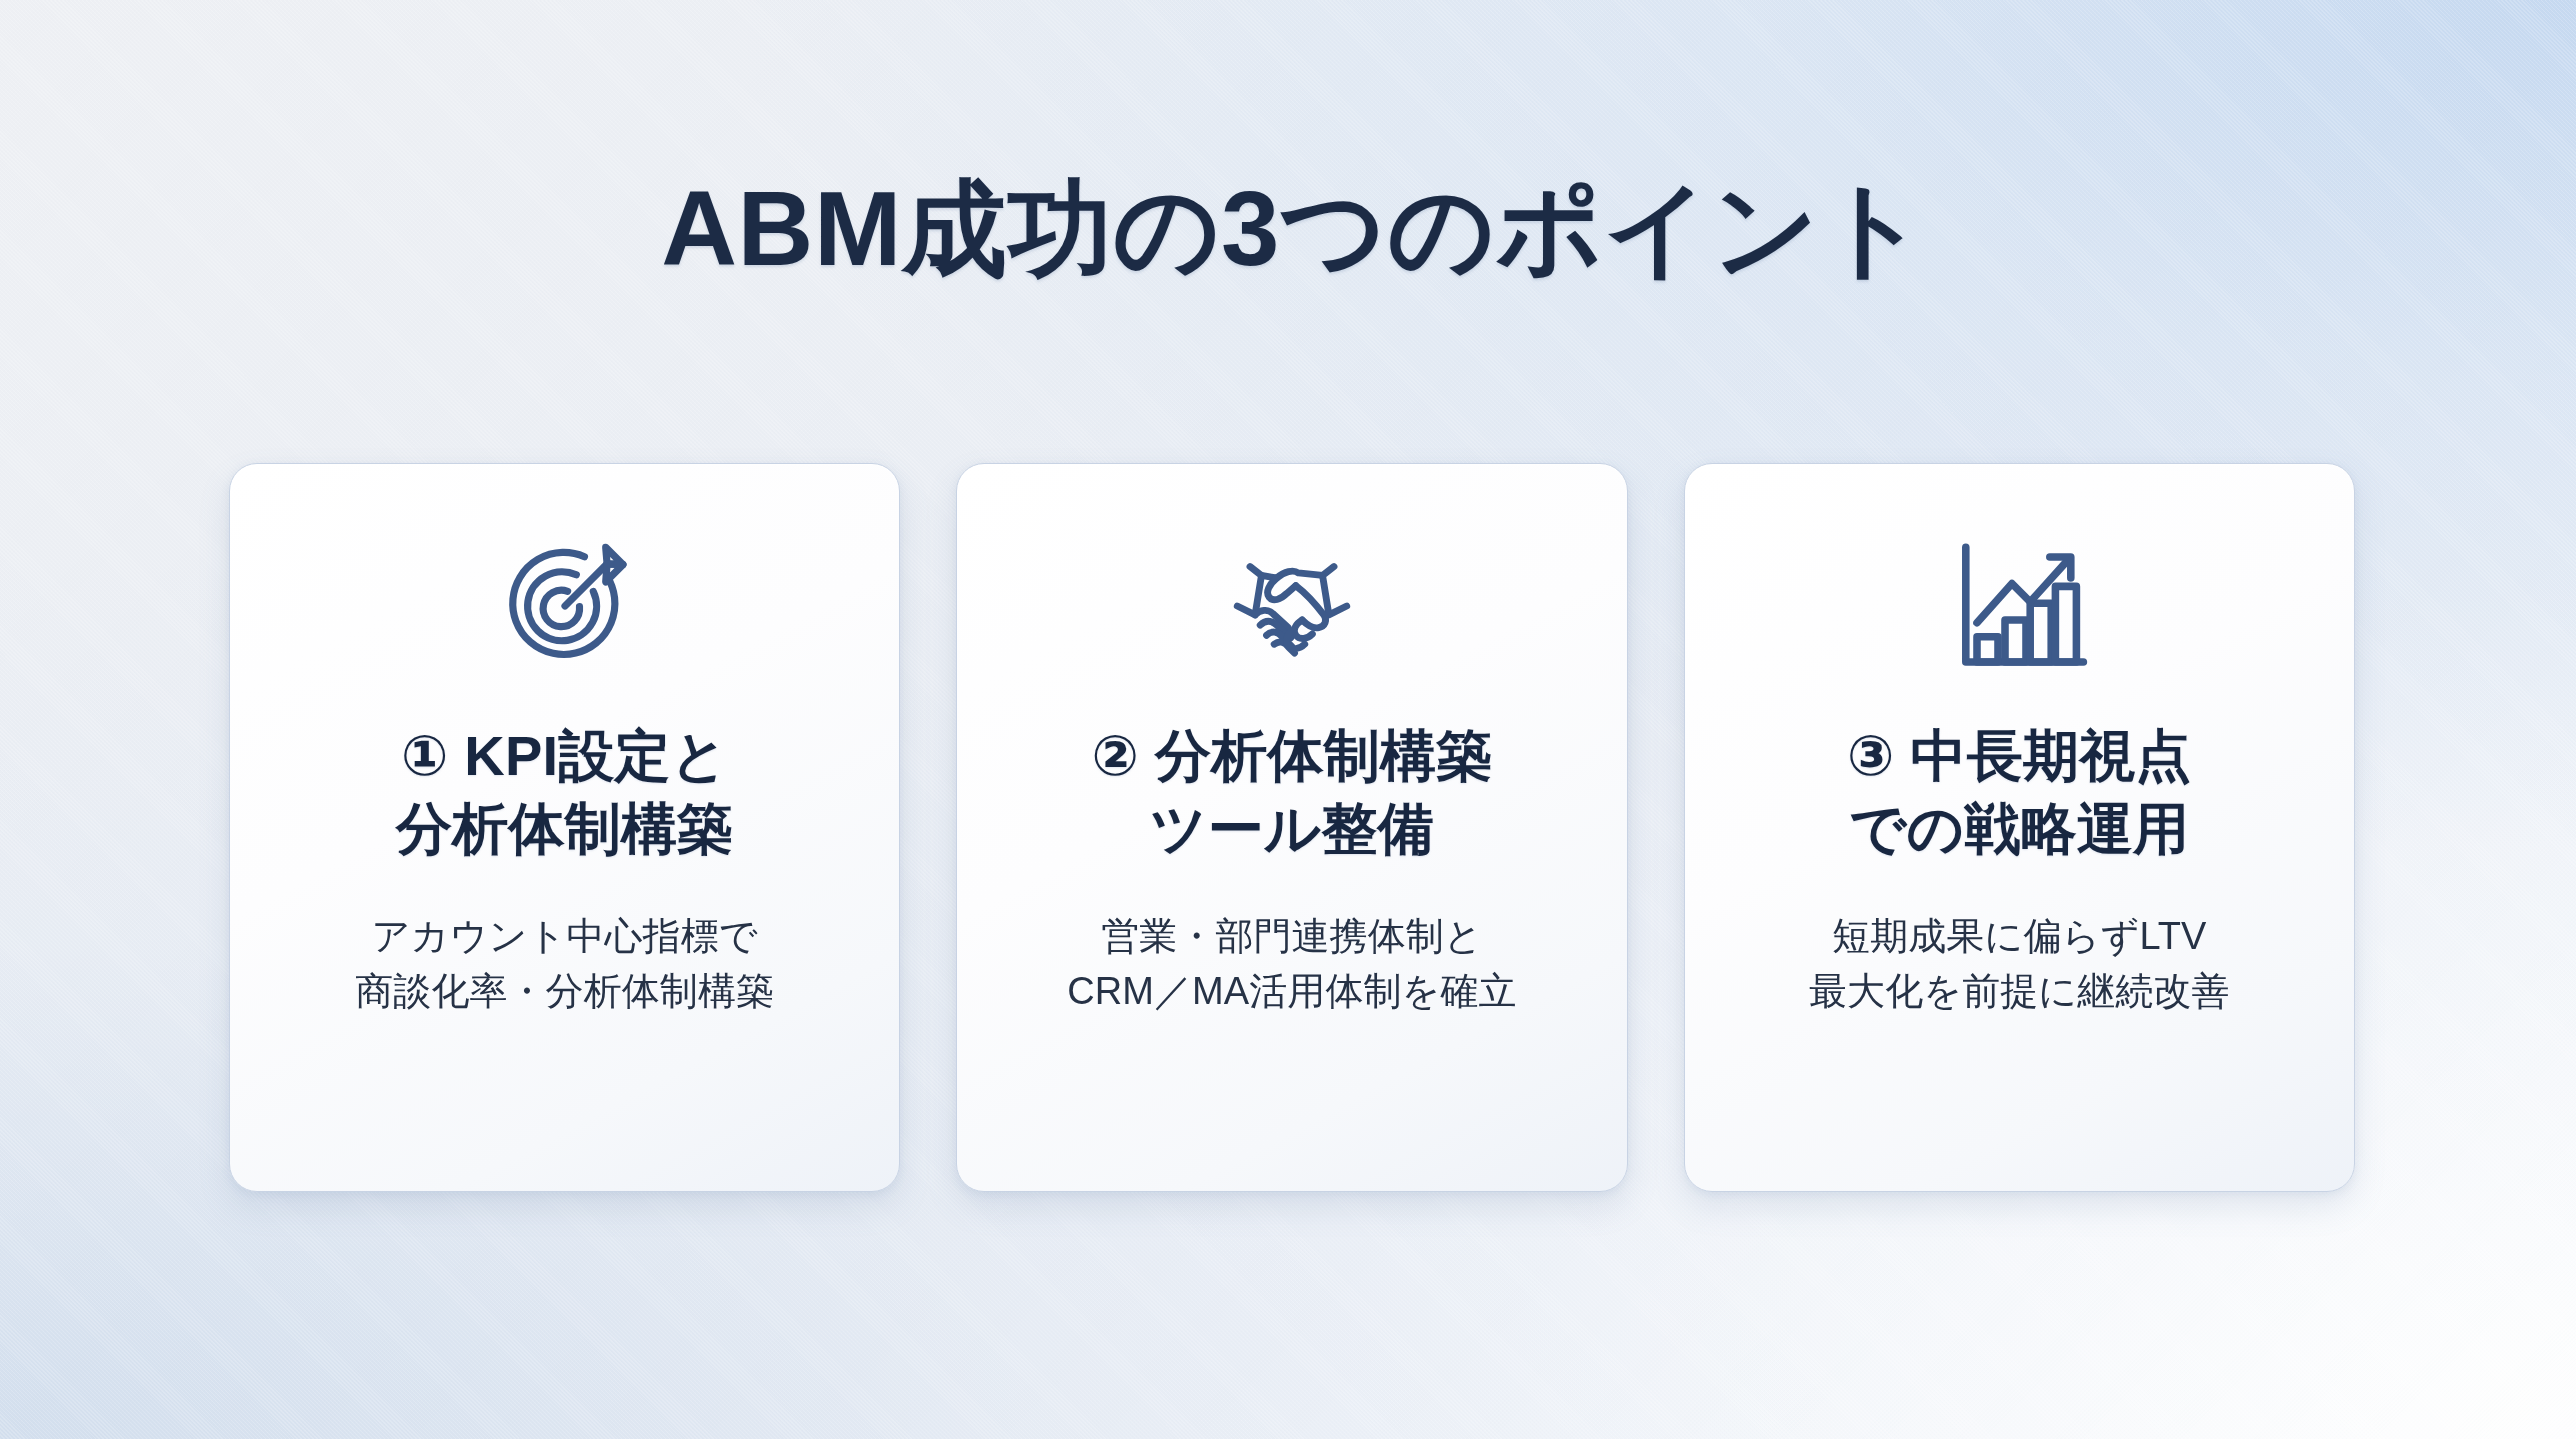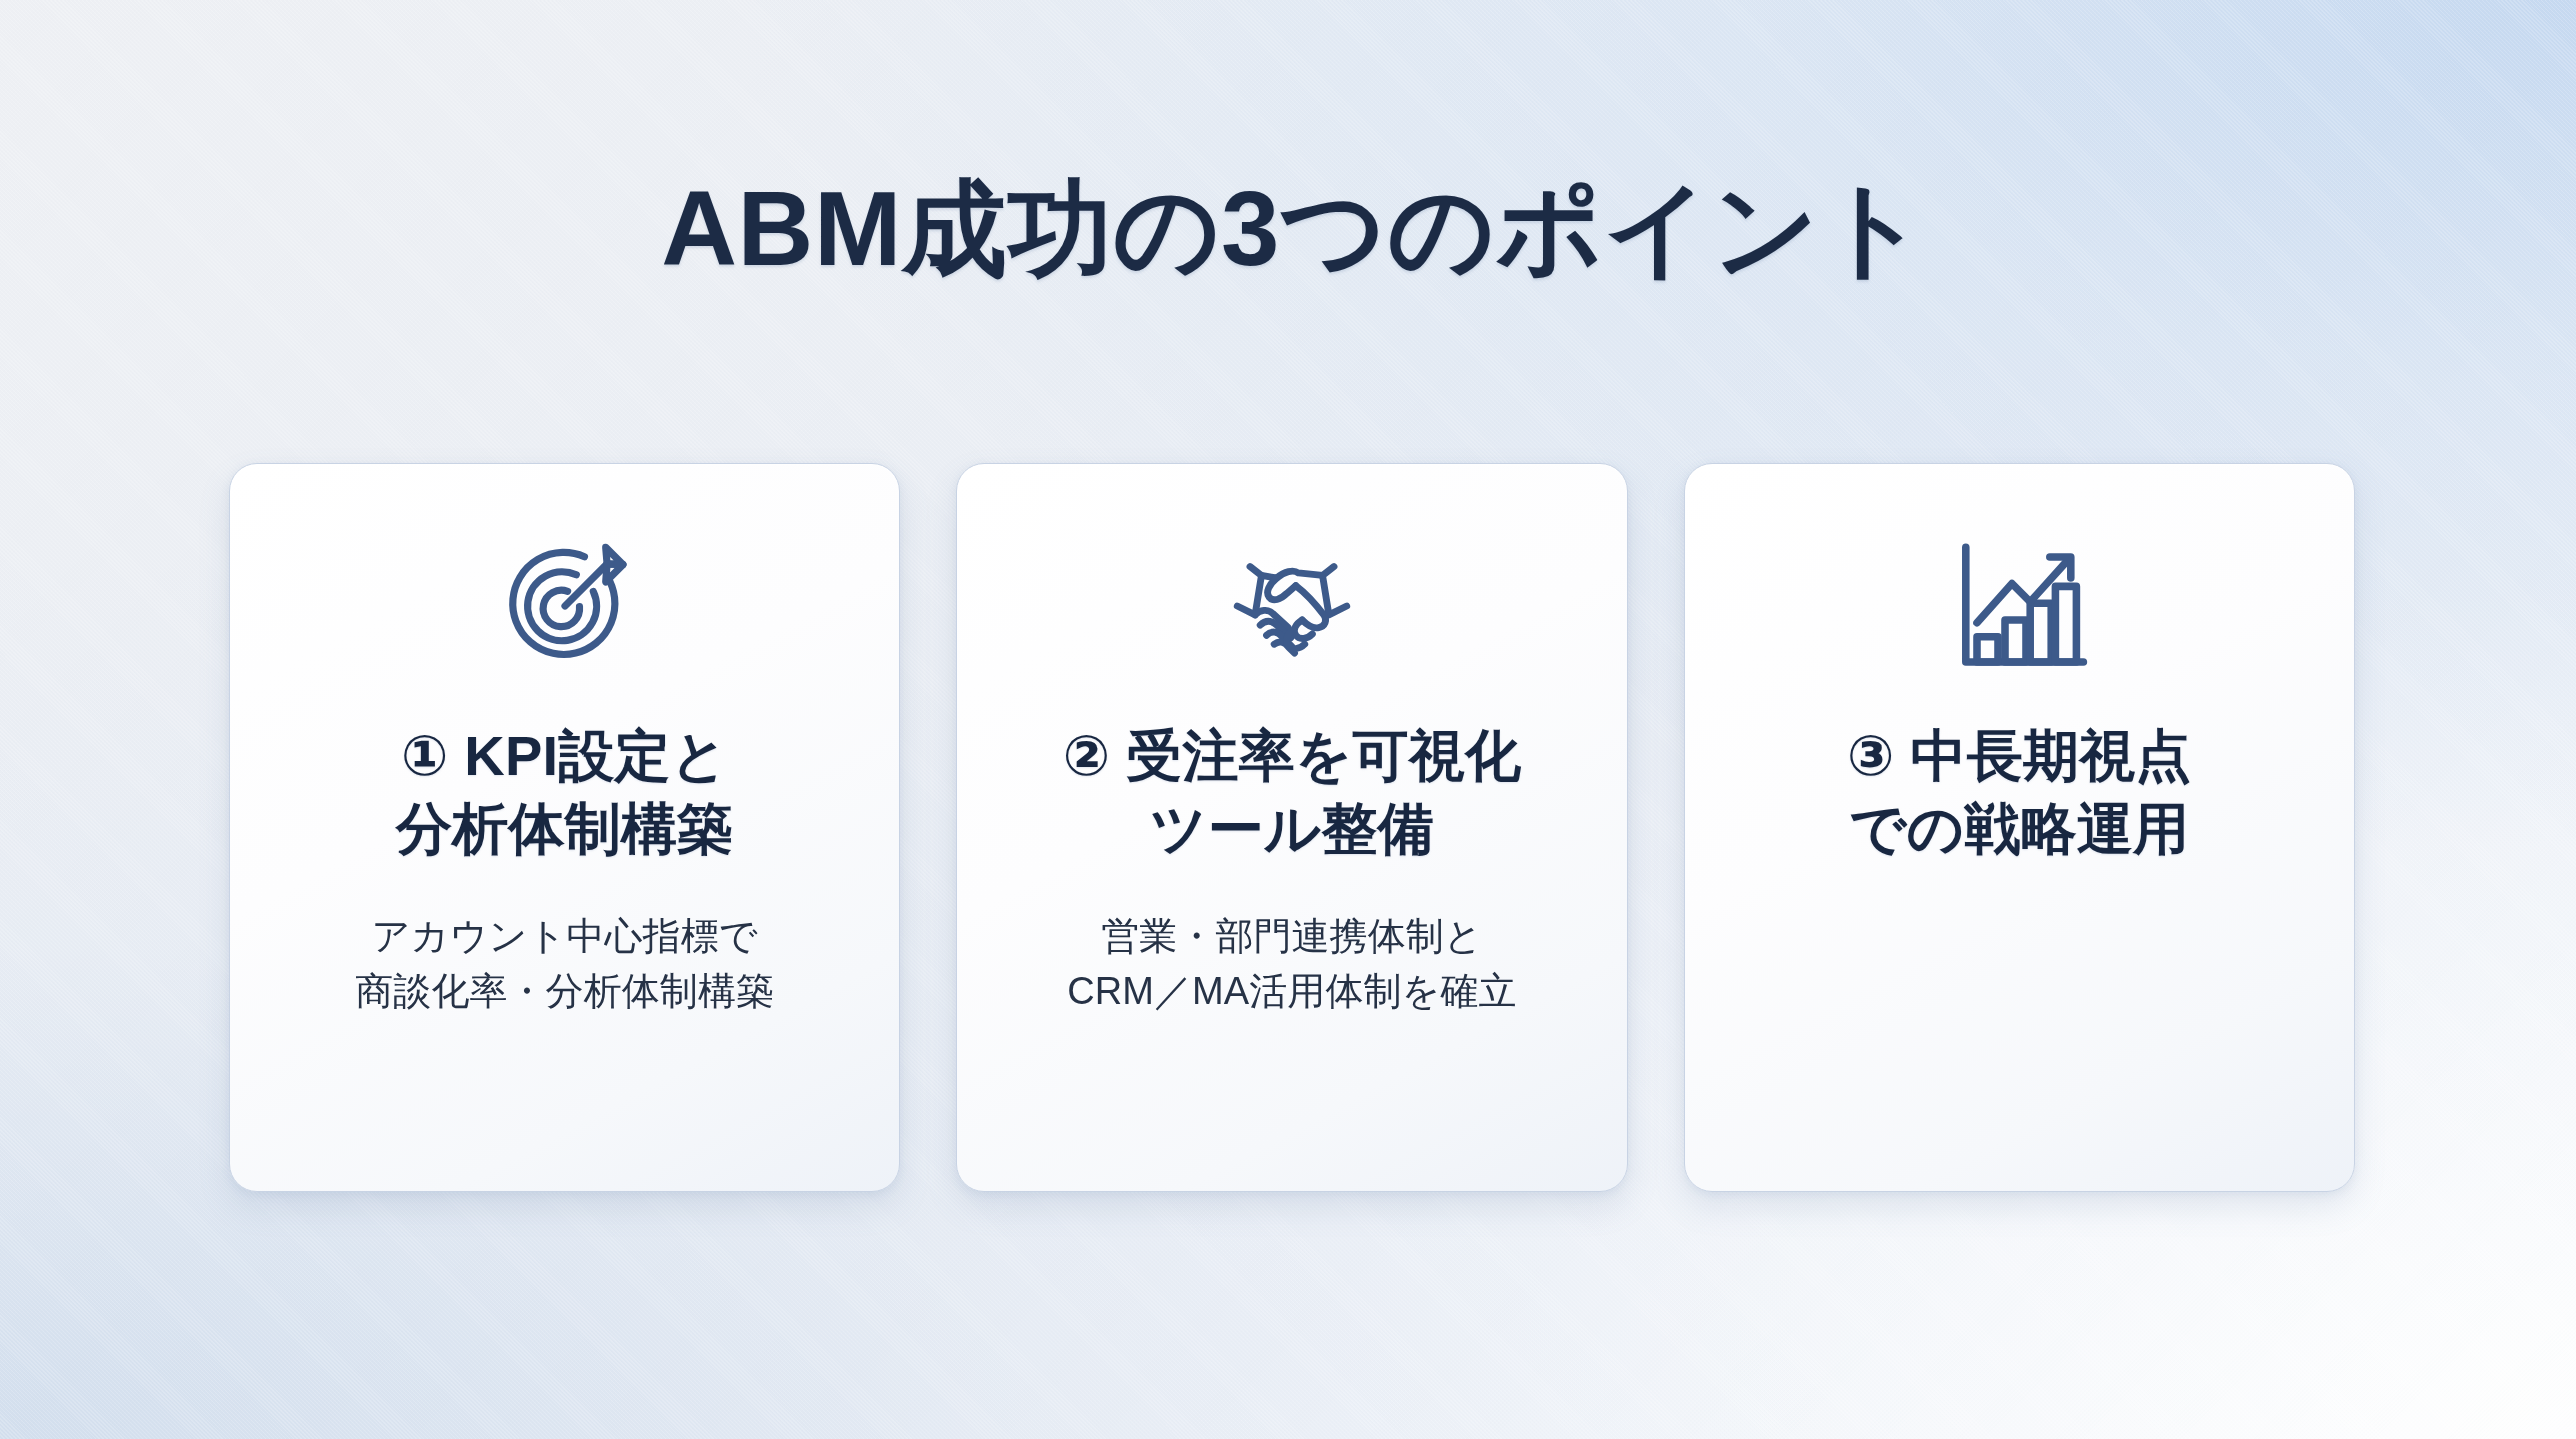--- a/index.html
+++ b/index.html
@@ -165,21 +165,21 @@
 
           <path d="M26 50 C30 46 36 45 40 49 L52 60"></path>
           <path d="M30 58 C34 54 39 54 43 58 L54 68"></path>
           <path d="M35 66 C39 62 44 63 47 67 L55 75"></path>
           <path d="M41 73 C45 70 49 71 52 75 L57 80"></path>
 
           <path d="M63 54 C58 57 55 62 58 66 C61 70 67 69 71 65"></path>
           <path d="M56 62 C51 65 49 70 52 74 C55 78 61 77 65 73"></path>
         </svg>
       </div>
-      <div class="card-heading">② 受注率を可視化
+      <div class="card-heading">② 分析体制構築
 ツール整備</div>
       <div class="card-body">営業・部門連携体制と
 CRM／MA活用体制を確立</div>
     </div>
 
     <div class="card">
       <div class="card-icon">
         <svg viewBox="0 0 100 96" fill="none" stroke="#3d5a8a" stroke-width="5.4" stroke-linecap="round" stroke-linejoin="round">
 
           <path d="M12 6 L12 88 L96 88"></path>
@@ -189,17 +189,19 @@
           <rect x="58" y="46" width="15" height="42"></rect>
           <rect x="76" y="34" width="15" height="54"></rect>
 
           <path d="M20 60 L45 32 L58 45 L86 14"></path>
 
           <path d="M72 13 L87 13 L87 28"></path>
         </svg>
       </div>
       <div class="card-heading">③ 中長期視点
 での戦略運用</div>
+      <div class="card-body">短期成果に偏らずLTV
+最大化を前提に継続改善</div>
     </div>
 
   </div>
 </div>
 
 
 </body></html>

